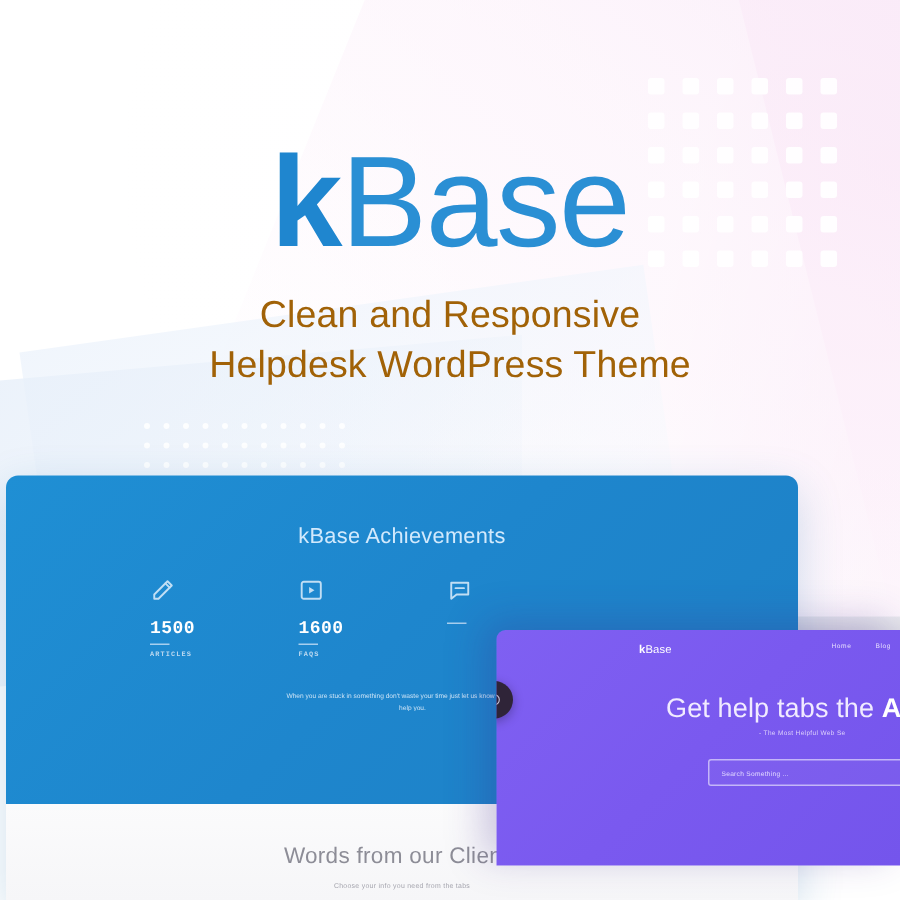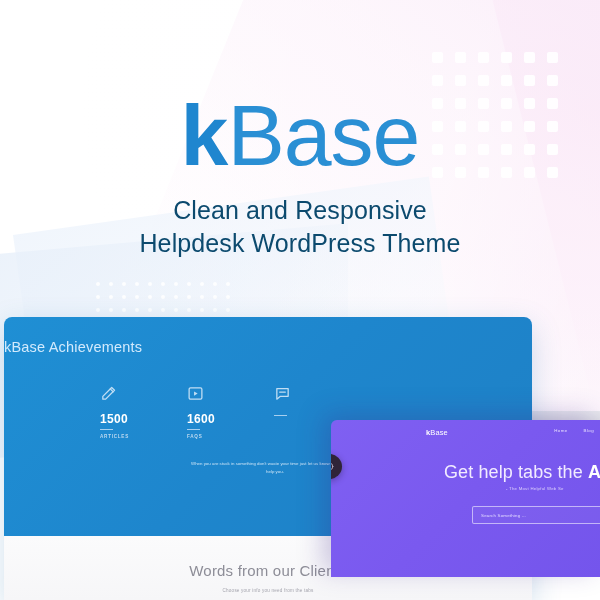--- a/index.html
+++ b/index.html
@@ -52,40 +52,40 @@
   #grid-left{left:96px;top:282px;grid-template-columns:repeat(11,4px);grid-template-rows:repeat(3,4px);}
 
   
   .hero{position:absolute;left:0;right:0;top:92px;text-align:center;}
   .wordmark{
     font-size:86px;line-height:1;letter-spacing:-1px;
     color:#2a8fd4;font-weight:400;
   }
   .wordmark .k{font-weight:700;color:#1f86cf;}
   .tagline{
-    margin-top:16px;color:#0c4a6e;
+    margin-top:16px;color:#a16207;
     font-size:25px;line-height:1.3;font-weight:500;letter-spacing:.1px;
   }
   .tagline span{display:block;}
 
   
   .panel-blue{
     position:absolute;left:4px;top:317px;width:528px;height:283px;
     background:linear-gradient(135deg,#1f8fd4 0%,#1e86cd 45%,#1e7fc4 100%);
     border-radius:8px 8px 0 0;
     box-shadow:0 10px 30px rgba(30,110,170,.22);
     overflow:hidden;
   }
   .panel-blue .ach-title{
-    color:#dcefff;font-size:14.5px;font-weight:400;
-    margin-top:22px;letter-spacing:.2px;opacity:.95;
+    text-align:center;color:#dcefff;font-size:14.5px;font-weight:400;
+    margin-top:33px;letter-spacing:.2px;opacity:.95;
   }
   .stats{
     position:absolute;left:96px;top:68px;right:0;
-    display:flex;gap:4px;
+    display:flex;gap:16px;font-family:Liberation Mono, monospace;
   }
   .stat{width:83px;}
   .stat .ic{
     width:17px;height:17px;color:#cfe6f8;opacity:.92;margin-bottom:10px;
   }
   .stat .ic svg{display:block;width:100%;height:100%;}
   .stat .num{
     color:#ffffff;font-size:12px;font-weight:600;letter-spacing:.3px;
     padding-bottom:4px;margin-bottom:4px;position:relative;
   }

